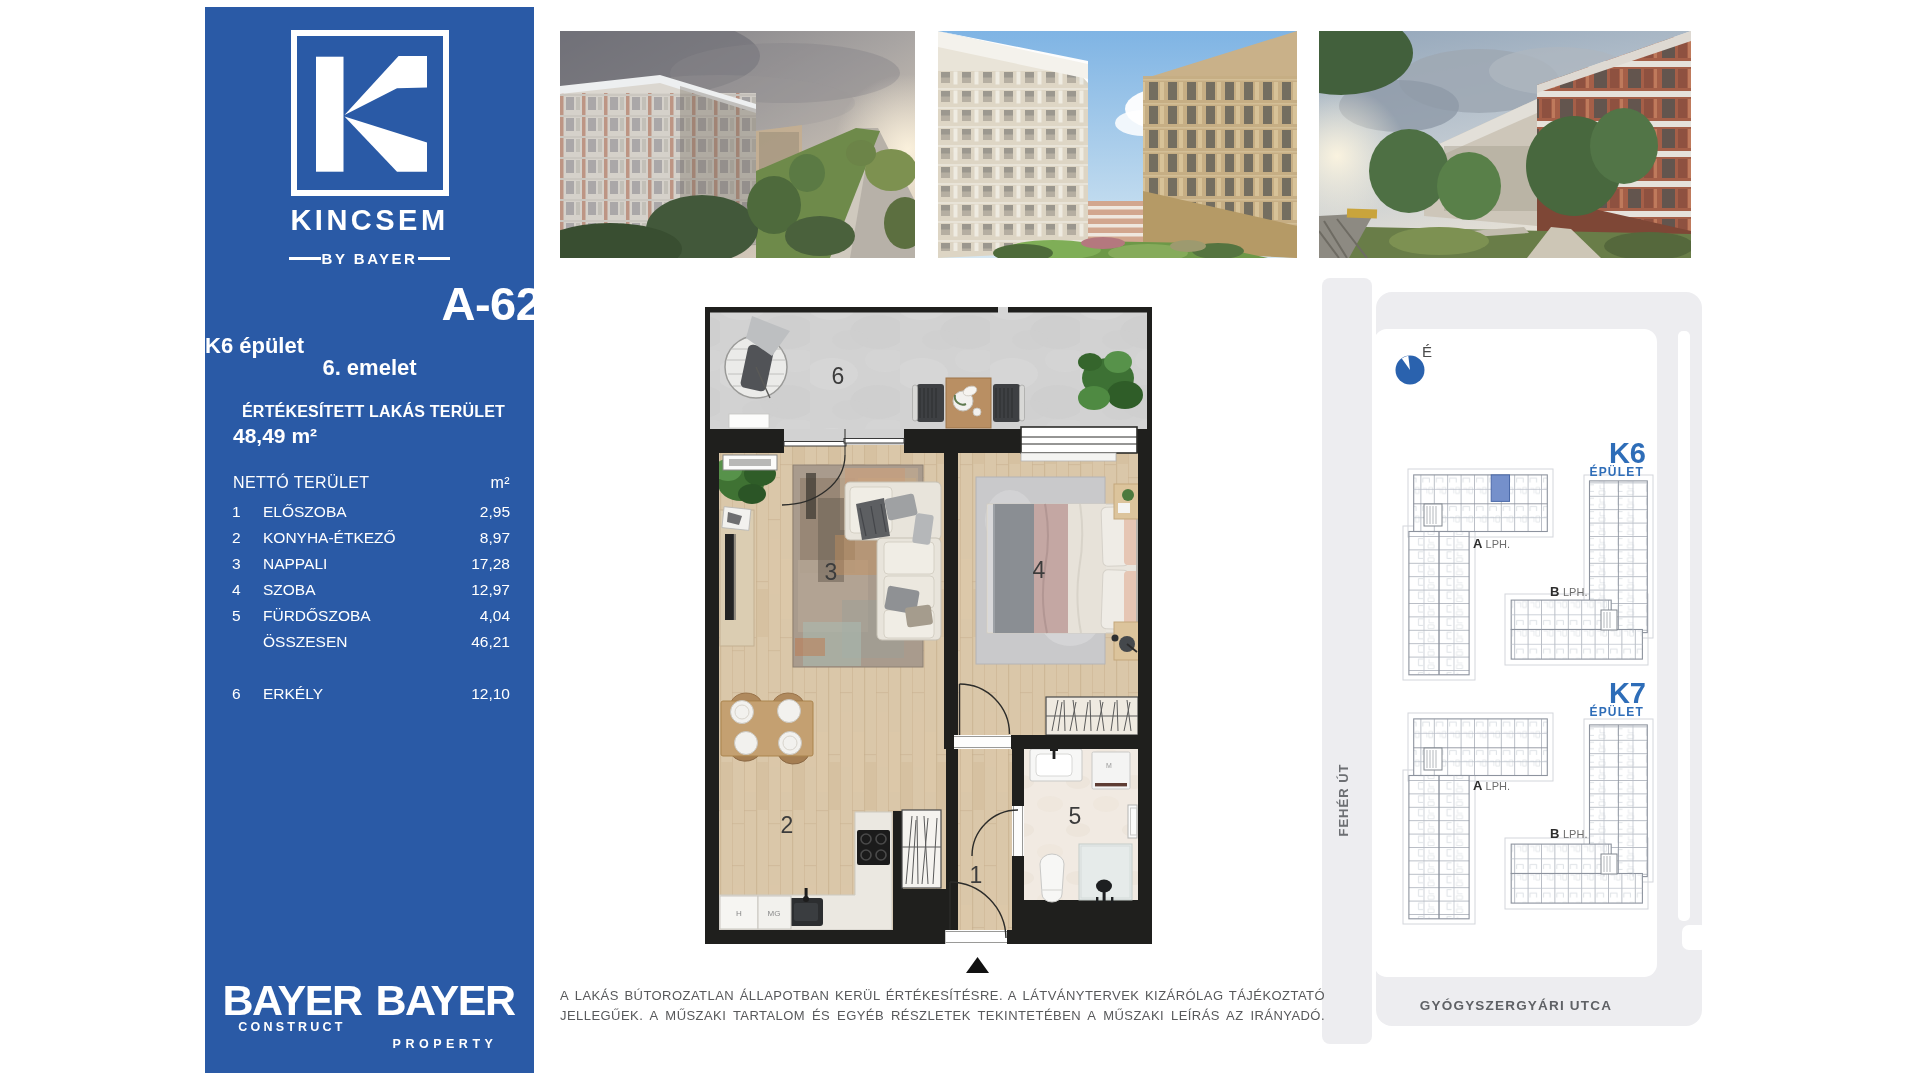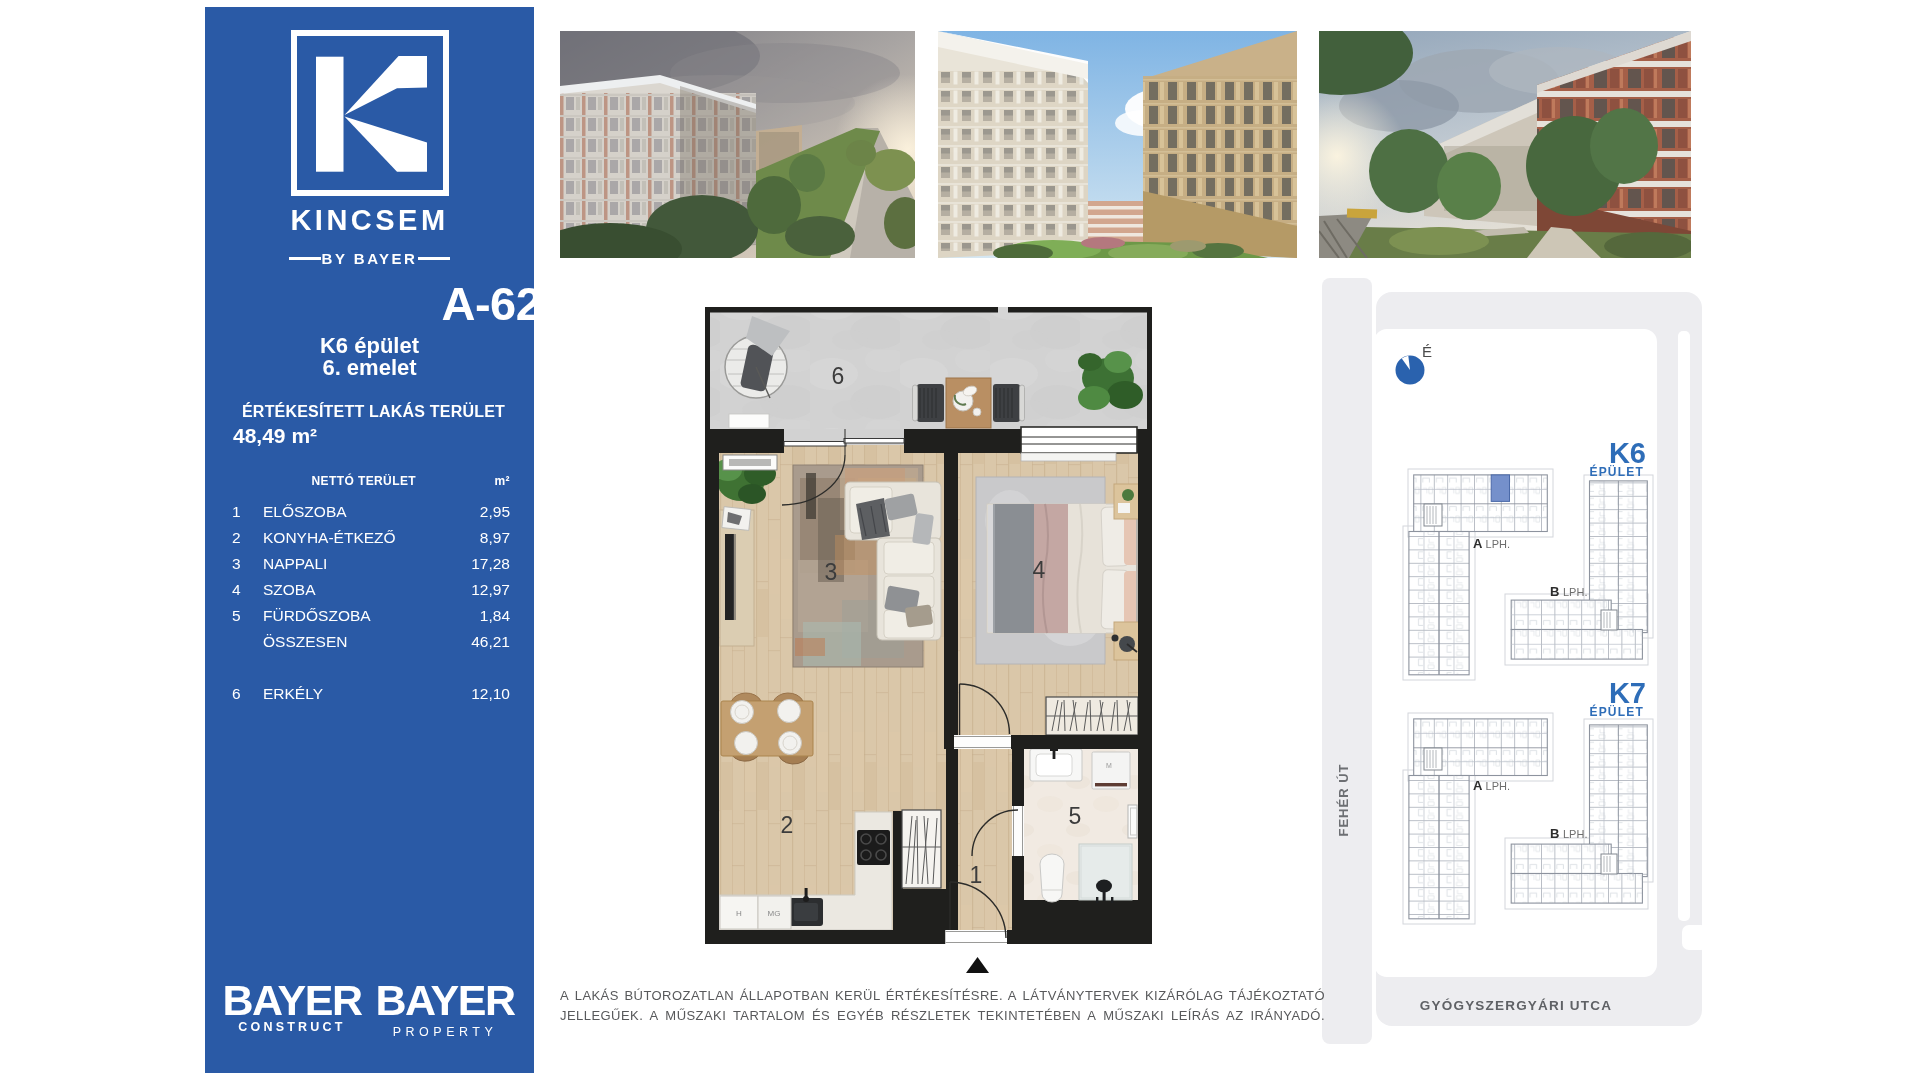--- a/index.html
+++ b/index.html
@@ -23,49 +23,49 @@
   <div class="abs" style="left:0;top:197px;width:329px;text-align:center;font-size:29px;font-weight:bold;letter-spacing:3.5px;">KINCSEM</div>
 
   <div class="abs" style="left:0;top:243px;width:329px;display:flex;align-items:center;justify-content:center;gap:1px;">
     <span style="display:inline-block;width:32px;height:2.5px;background:#fff;"></span>
     <span style="font-size:15px;font-weight:bold;letter-spacing:2.5px;">BY BAYER</span>
     <span style="display:inline-block;width:32px;height:2.5px;background:#fff;"></span>
   </div>
 
   <div class="abs" style="left:0;top:269px;width:329px;text-align:right;font-size:47px;font-weight:bold;letter-spacing:-0.5px;margin-left:33px;">A-621</div>
 
-  <div class="abs" style="left:0;top:326px;width:329px;text-align:center;font-size:22px;font-weight:bold;">K6 épület</div>
+  <div class="abs" style="left:0;top:326px;width:329px;font-size:22px;font-weight:bold;">K6 épület</div>
 
   <div class="abs" style="left:0;top:348px;width:329px;text-align:center;font-size:22px;font-weight:bold;">6. emelet</div>
 
   <div class="abs" style="left:28px;top:396px;font-size:16px;font-weight:bold;letter-spacing:0.2px;margin-left:9px;">ÉRTÉKESÍTETT LAKÁS TERÜLET</div>
 
   <div class="abs" style="left:28px;top:417px;font-size:21px;font-weight:bold;text-align:right;">48,49 m²</div>
 
-  <div class="abs" style="left:28px;top:467px;width:277px;font-size:12px;font-weight:bold;letter-spacing:0.4px;text-align:center;">NETTÓ TERÜLET<span style="float:right">m²</span></div>
+  <div class="abs" style="left:28px;top:467px;width:277px;font-size:16px;font-weight:normal;letter-spacing:0.4px;">NETTÓ TERÜLET<span style="float:right">m²</span></div>
 
   <div class="abs" style="left:27px;top:492px;width:278px;font-size:15.5px;line-height:26px;">
     <div><span style="display:inline-block;width:31px;">1</span>ELŐSZOBA<span style="float:right">2,95</span></div>
     <div><span style="display:inline-block;width:31px;">2</span>KONYHA-ÉTKEZŐ<span style="float:right">8,97</span></div>
     <div><span style="display:inline-block;width:31px;">3</span>NAPPALI<span style="float:right">17,28</span></div>
     <div><span style="display:inline-block;width:31px;">4</span>SZOBA<span style="float:right">12,97</span></div>
-    <div><span style="display:inline-block;width:31px;">5</span>FÜRDŐSZOBA<span style="float:right">1,84</span></div>
+    <div><span style="display:inline-block;width:31px;">5</span>FÜRDŐSZOBA<span style="float:right">4,04</span></div>
     <div><span style="display:inline-block;width:31px;"></span>ÖSSZESEN<span style="float:right">46,21</span></div>
     <div>&nbsp;</div>
     <div><span style="display:inline-block;width:31px;">6</span>ERKÉLY<span style="float:right">12,10</span></div>
   </div>
 
   <div class="abs" style="left:17px;top:976px;width:140px;text-align:center;">
     <div style="font-size:43px;font-weight:bold;letter-spacing:-1.5px;line-height:34px;">BAYER</div>
     <div style="font-size:12.5px;font-weight:bold;letter-spacing:3.2px;margin-top:3px;">CONSTRUCT</div>
   </div>
 
   <div class="abs" style="left:170px;top:976px;width:140px;text-align:center;">
     <div style="font-size:43px;font-weight:bold;letter-spacing:-1.5px;line-height:34px;">BAYER</div>
-    <div style="font-size:12.5px;font-weight:normal;letter-spacing:4.5px;margin-top:8px;">PROPERTY</div>
+    <div style="font-size:12.5px;font-weight:bold;letter-spacing:4.5px;margin-top:20px;">PROPERTY</div>
   </div>
 </div>
 
 <svg class="abs" style="left:560px;top:31px;" width="355" height="227" viewBox="0 0 355 227">
   <defs>
     <linearGradient id="p1sky" x1="0" y1="0" x2="0.85" y2="1">
       <stop offset="0" stop-color="#77777e"></stop>
           <stop offset="0.5" stop-color="#a9a5a3"></stop>
           <stop offset="1" stop-color="#e4d6c2"></stop>
     </linearGradient>

